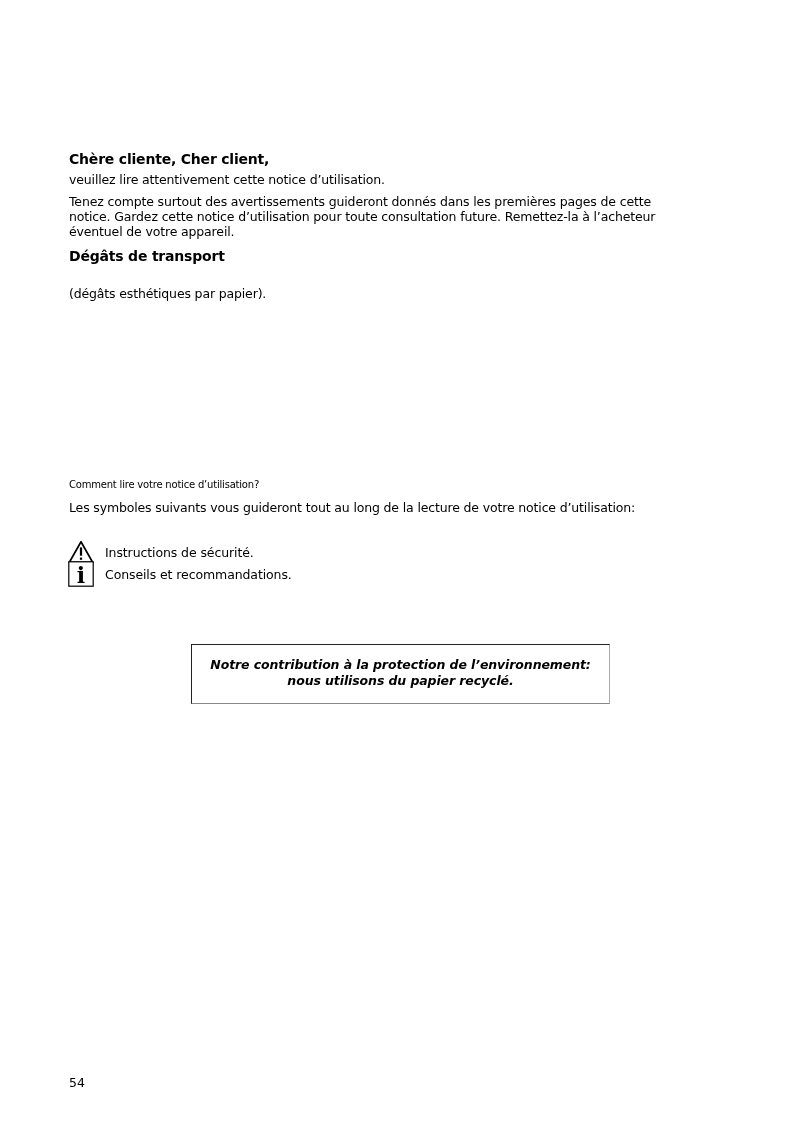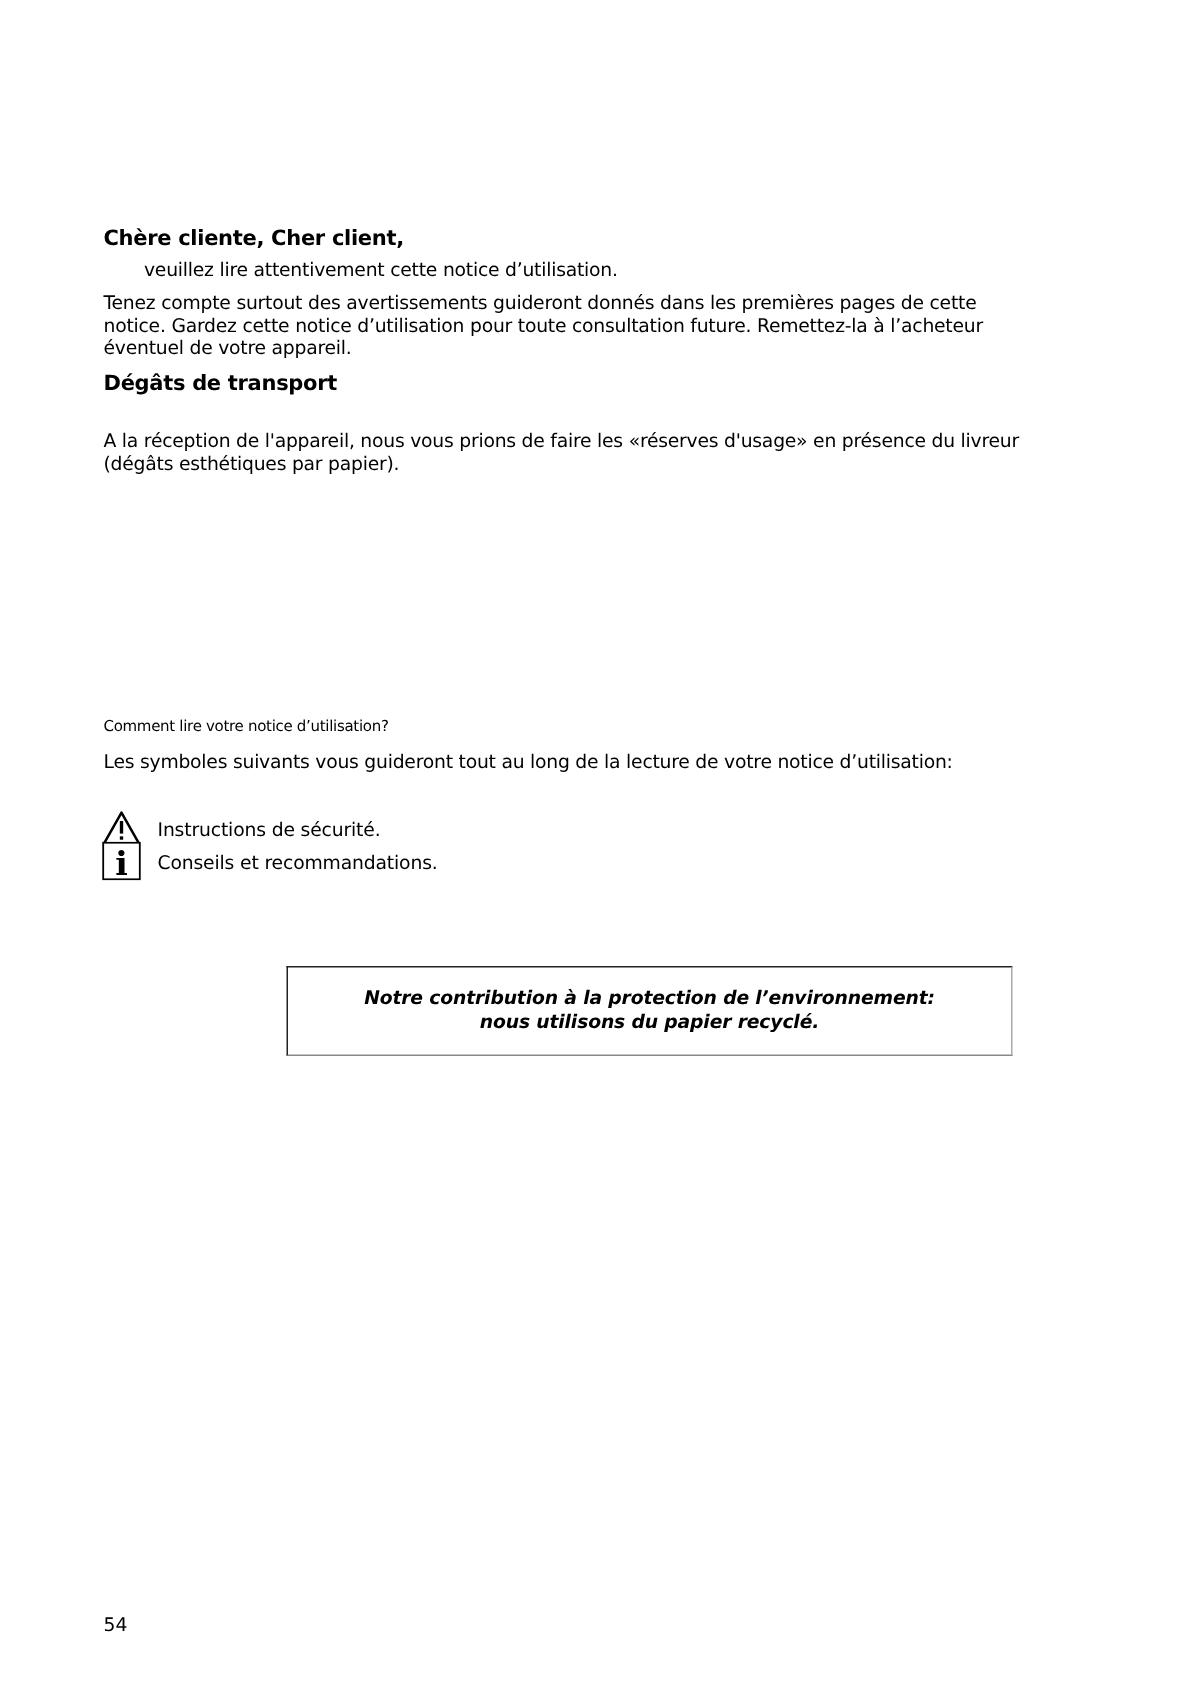--- a/index.html
+++ b/index.html
@@ -6,44 +6,43 @@
   body { width: 802px; height: 1134px; position: relative; overflow: hidden;
          font-family: "DejaVu Sans", sans-serif; color: #000; }
   .page { position: absolute; left: 0; top: 0; width: 802px; height: 1134px; }
   .abs { position: absolute; }
   .h-bold { font-weight: bold; font-size: 14px; letter-spacing: -0.2px; }
   .txt { font-size: 12.5px; line-height: 15px; letter-spacing: -0.15px; }
   .ital { font-size: 10px; letter-spacing: -0.2px; }
   .sym-row { position: absolute; left: 68px; display: flex; align-items: center; }
   .sym { width: 26px; height: 26px; display: flex; align-items: center; justify-content: center; }
   .sym-label { font-size: 12.5px; margin-left: 11px; letter-spacing: -0.1px; }
-  .box { position: absolute; left: 191px; top: 644px; width: 484px; height: 60px;
+  .box { position: absolute; left: 191px; top: 644px; width: 419px; height: 60px;
          border-top: 1px solid #222; border-left: 1px solid #222;
          border-right: 1px solid #aaa; border-bottom: 1px solid #888;
          box-sizing: border-box; text-align: center; }
   .box-text { font-weight: bold; font-style: italic; font-size: 12.5px; line-height: 16px;
               margin-top: 12px; letter-spacing: -0.1px; }
   .pagenum { position: absolute; left: 69px; top: 1075px; font-size: 12.5px; }
 </style>
 </head>
 <body>
 
 <div class="page">
 
   <div class="abs h-bold" style="left:69px; top:151px;">Chère cliente, Cher client,</div>
-  <div class="abs txt" style="left:69px; top:172px;margin-left:27px;">veuillez lire attentivement cette notice d’utilisation.</div>
+  <div class="abs txt" style="left:69px; top:172px;">veuillez lire attentivement cette notice d’utilisation.</div>
   <div class="abs txt" style="left:69px; top:194px;">
     <div>Tenez compte surtout des avertissements guideront donnés dans les premières pages de cette</div>
     <div>notice. Gardez cette notice d’utilisation pour toute consultation future. Remettez-la à l’acheteur</div>
     <div>éventuel de votre appareil.</div>
   </div>
 
   <div class="abs h-bold" style="left:69px; top:248px;">Dégâts de transport</div>
   <div class="abs txt" style="left:69px; top:286px;">
-    <div>A la réception de l'appareil, nous vous prions de faire les «réserves d'usage» en présence du livreur</div>
     <div>(dégâts esthétiques par papier).</div>
   </div>
 
   <div class="abs ital" style="left:69px; top:479px;">Comment lire votre notice d’utilisation?</div>
   <div class="abs txt" style="left:69px; top:500px;">Les symboles suivants vous guideront tout au long de la lecture de votre notice d’utilisation:</div>
 
   <div class="sym-row" style="top:528px;margin-top:11px;">
     <span class="sym">
       <svg width="28" height="26" viewBox="0 0 28 26">
         <path d="M14 2 L26.5 24 L1.5 24 Z" fill="none" stroke="#000" stroke-width="1.8" stroke-linejoin="round"></path>

